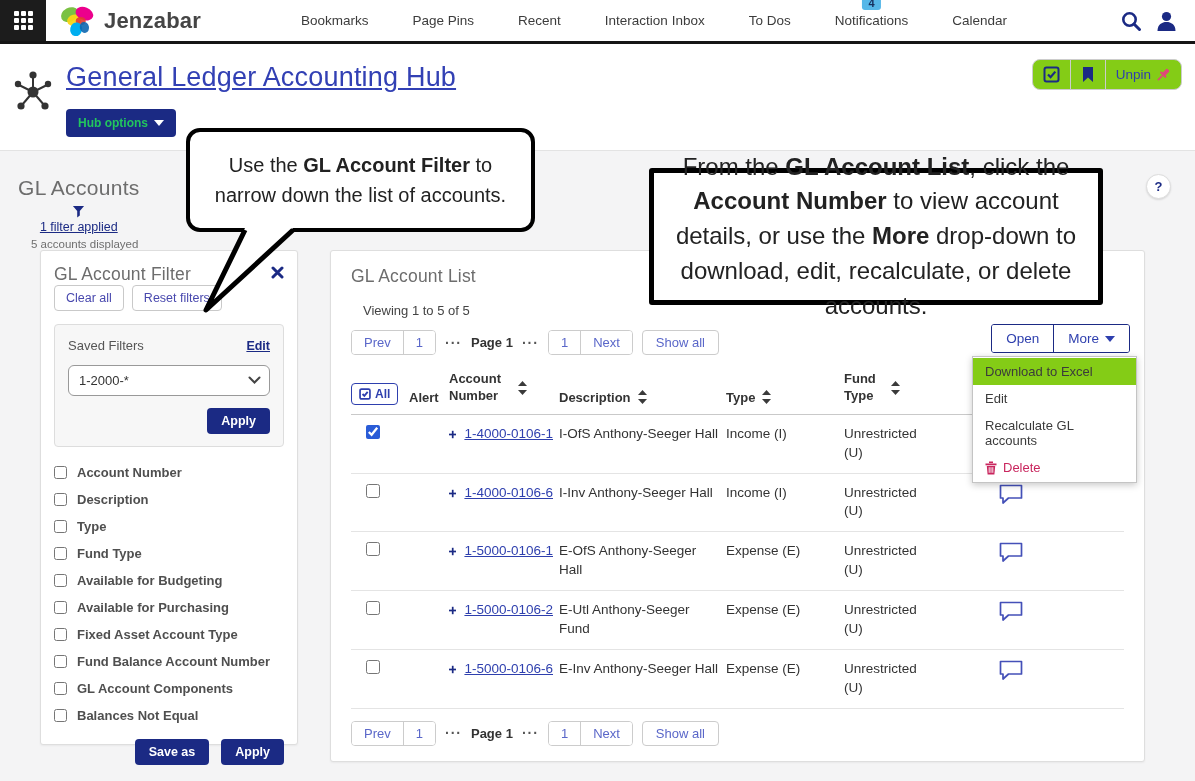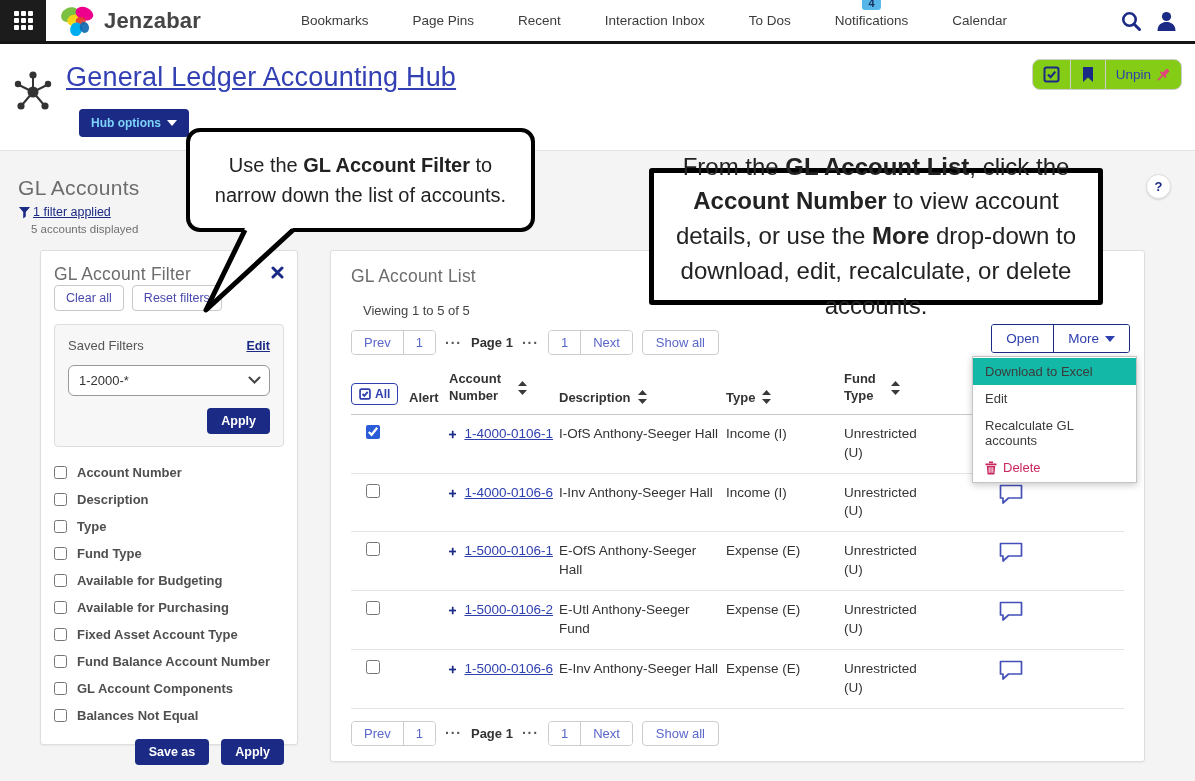--- a/index.html
+++ b/index.html
@@ -14,35 +14,35 @@
   .brand { display:flex; align-items:center; margin-left:10px; gap:4px; }
   .brandtext { font-size:22px; font-weight:bold; color:#454545; letter-spacing:.2px; }
   .navitems { display:flex; align-items:center; gap:44px; margin-left:100px; }
   .navitem { font-size:13.5px; color:#3c3c3c; position:relative; white-space:nowrap; cursor:pointer; }
   .badge { position:absolute; top:-17px; left:50%; transform:translateX(-50%); background:#56b7e8; color:#17305e; font-size:11px; font-weight:bold; padding:1px 6px; border-radius:3px; }
   .navright { margin-left:auto; margin-right:18px; display:flex; align-items:center; gap:14px; }
 
   
   .hubicon { position:absolute; left:10px; top:68px; }
   .pagetitle { position:absolute; left:66px; top:62px; font-size:27px; color:#3240b4; text-decoration:underline; font-weight:400; letter-spacing:.2px; }
-  .hubopts { position:absolute; left:66px; top:109px; background:#1b2a84; color:#7dd3fc; font-size:12px; font-weight:bold; padding:7px 12px; border-radius:4px; border:none; display:flex; align-items:center; gap:6px; cursor:pointer;margin-left:13px; }
+  .hubopts { position:absolute; left:66px; top:109px; background:#1b2a84; color:#22c55e; font-size:12px; font-weight:bold; padding:7px 12px; border-radius:4px; border:none; display:flex; align-items:center; gap:6px; cursor:pointer; }
   .tri-down-w { width:0; height:0; border-left:5px solid transparent; border-right:5px solid transparent; border-top:6px solid #fff; }
   .hdrbtns { position:absolute; right:13px; top:59px; display:flex; background:#84cc16; border:1px solid #ccc; border-radius:8px; height:31px; }
   .hdrbtn { display:flex; align-items:center; justify-content:center; padding:0 10px; border-left:1px solid #ccc; cursor:pointer; gap:4px; }
   .hdrbtn:first-child { border-left:none; }
   .unpintext { color:#2e3fae; font-size:13.5px; }
 
   
   .contentbg { position:absolute; top:150px; left:0; width:1195px; height:631px; background:#f4f4f5; border-top:1px solid #e3e3e3; }
   .helpbtn { position:absolute; left:1146px; top:174px; width:25px; height:25px; background:#fff; border:1px solid #ddd; border-radius:50%; box-shadow:0 1px 2px rgba(0,0,0,.12); color:#1b2a84; font-weight:bold; font-size:13px; display:flex; align-items:center; justify-content:center; cursor:pointer; z-index:3; }
 
   
   .glsummary { position:absolute; left:18px; top:176px; z-index:2; }
   .glsummary h1 { font-size:21px; font-weight:400; color:#6d6d6d; letter-spacing:.3px; }
-  .filterapplied { display:flex; align-items:center; gap:2px; margin-top:5px; }
+  .filterapplied { display:flex; align-items:center; gap:2px; margin-top:5px;flex-direction:column; }
   .filterapplied a { color:#1b2a84; font-size:12.5px; text-decoration:underline; }
   .acctsdisp { margin-top:4px; margin-left:13px; font-size:11.5px; color:#6f6f6f; }
 
   
   .callout1 { position:absolute; left:186px; top:128px; width:349px; height:104px; background:#fff; border:4px solid #000; border-radius:14px; z-index:8; display:flex; align-items:center; justify-content:center; text-align:center; font-size:20px; color:#222; line-height:1.5; padding:0 8px; }
   .callout1 b, .callout2 b { font-weight:bold; }
   .ctail { position:absolute; left:190px; top:228px; z-index:9; }
   .callout2 { position:absolute; left:649px; top:168px; width:454px; height:137px; background:#fff; border:5px solid #000; border-radius:3px; z-index:8; display:flex; align-items:center; justify-content:center; text-align:center; font-size:24px; color:#222; line-height:1.45; padding:0 12px; }
 
   
@@ -79,21 +79,21 @@
   .pgroup .pgbtn:first-child { border-left:none; }
   .pgdots { font-size:14px; font-weight:bold; color:#555; letter-spacing:1px; }
   .pglabel { font-size:13px; font-weight:bold; color:#333; }
   .showall { border:1px solid #ccc; border-radius:4px; padding:4px 13px; font-size:13px; color:#5a67c9; background:#fff; cursor:pointer; font-family:inherit; }
   .openmore { position:absolute; right:14px; top:73px; display:flex; border:1.5px solid #1b2a84; border-radius:3px; overflow:hidden; background:#fff; }
   .ombtn { padding:6px 14px; font-size:13.5px; color:#2e3fae; cursor:pointer; display:flex; align-items:center; gap:6px; background:#fff; }
   .ombtn + .ombtn { border-left:1px solid #1b2a84; }
   .tri-down-b { width:0; height:0; border-left:5px solid transparent; border-right:5px solid transparent; border-top:6px solid #2e3fae; }
   .dropdown { position:absolute; left:641px; top:105px; width:165px; background:#fff; border:1px solid #c4c4c4; box-shadow:0 2px 7px rgba(0,0,0,.22); z-index:20; padding:1px 0; }
   .dditem { font-size:13px; color:#3b3b3b; padding:6px 12px; cursor:pointer; display:flex; align-items:center; gap:6px; }
-  .dditem.hl { background:#14b8a6; }
+  .dditem.hl { background:#84cc16; }
   .dditem.danger { color:#c9265e; }
 
   
   .gltable { width:100%; border-collapse:collapse; table-layout:fixed; margin-top:16px; }
   .gltable col.c1{width:58px} .gltable col.c2{width:40px} .gltable col.c3{width:110px}
   .gltable col.c4{width:167px} .gltable col.c5{width:118px} .gltable col.c6{width:155px} .gltable col.c7{width:auto}
   .gltable th { text-align:left; vertical-align:bottom; font-size:13px; font-weight:bold; color:#333; padding:0 4px 9px 0; border-bottom:1px solid #c9c9c9; }
   .hflex { display:inline-flex; align-items:center; gap:7px; }
   .hwrap-acct { display:inline-block; max-width:62px; line-height:1.3; }
   .hwrap-fund { display:inline-block; max-width:40px; line-height:1.3; }

